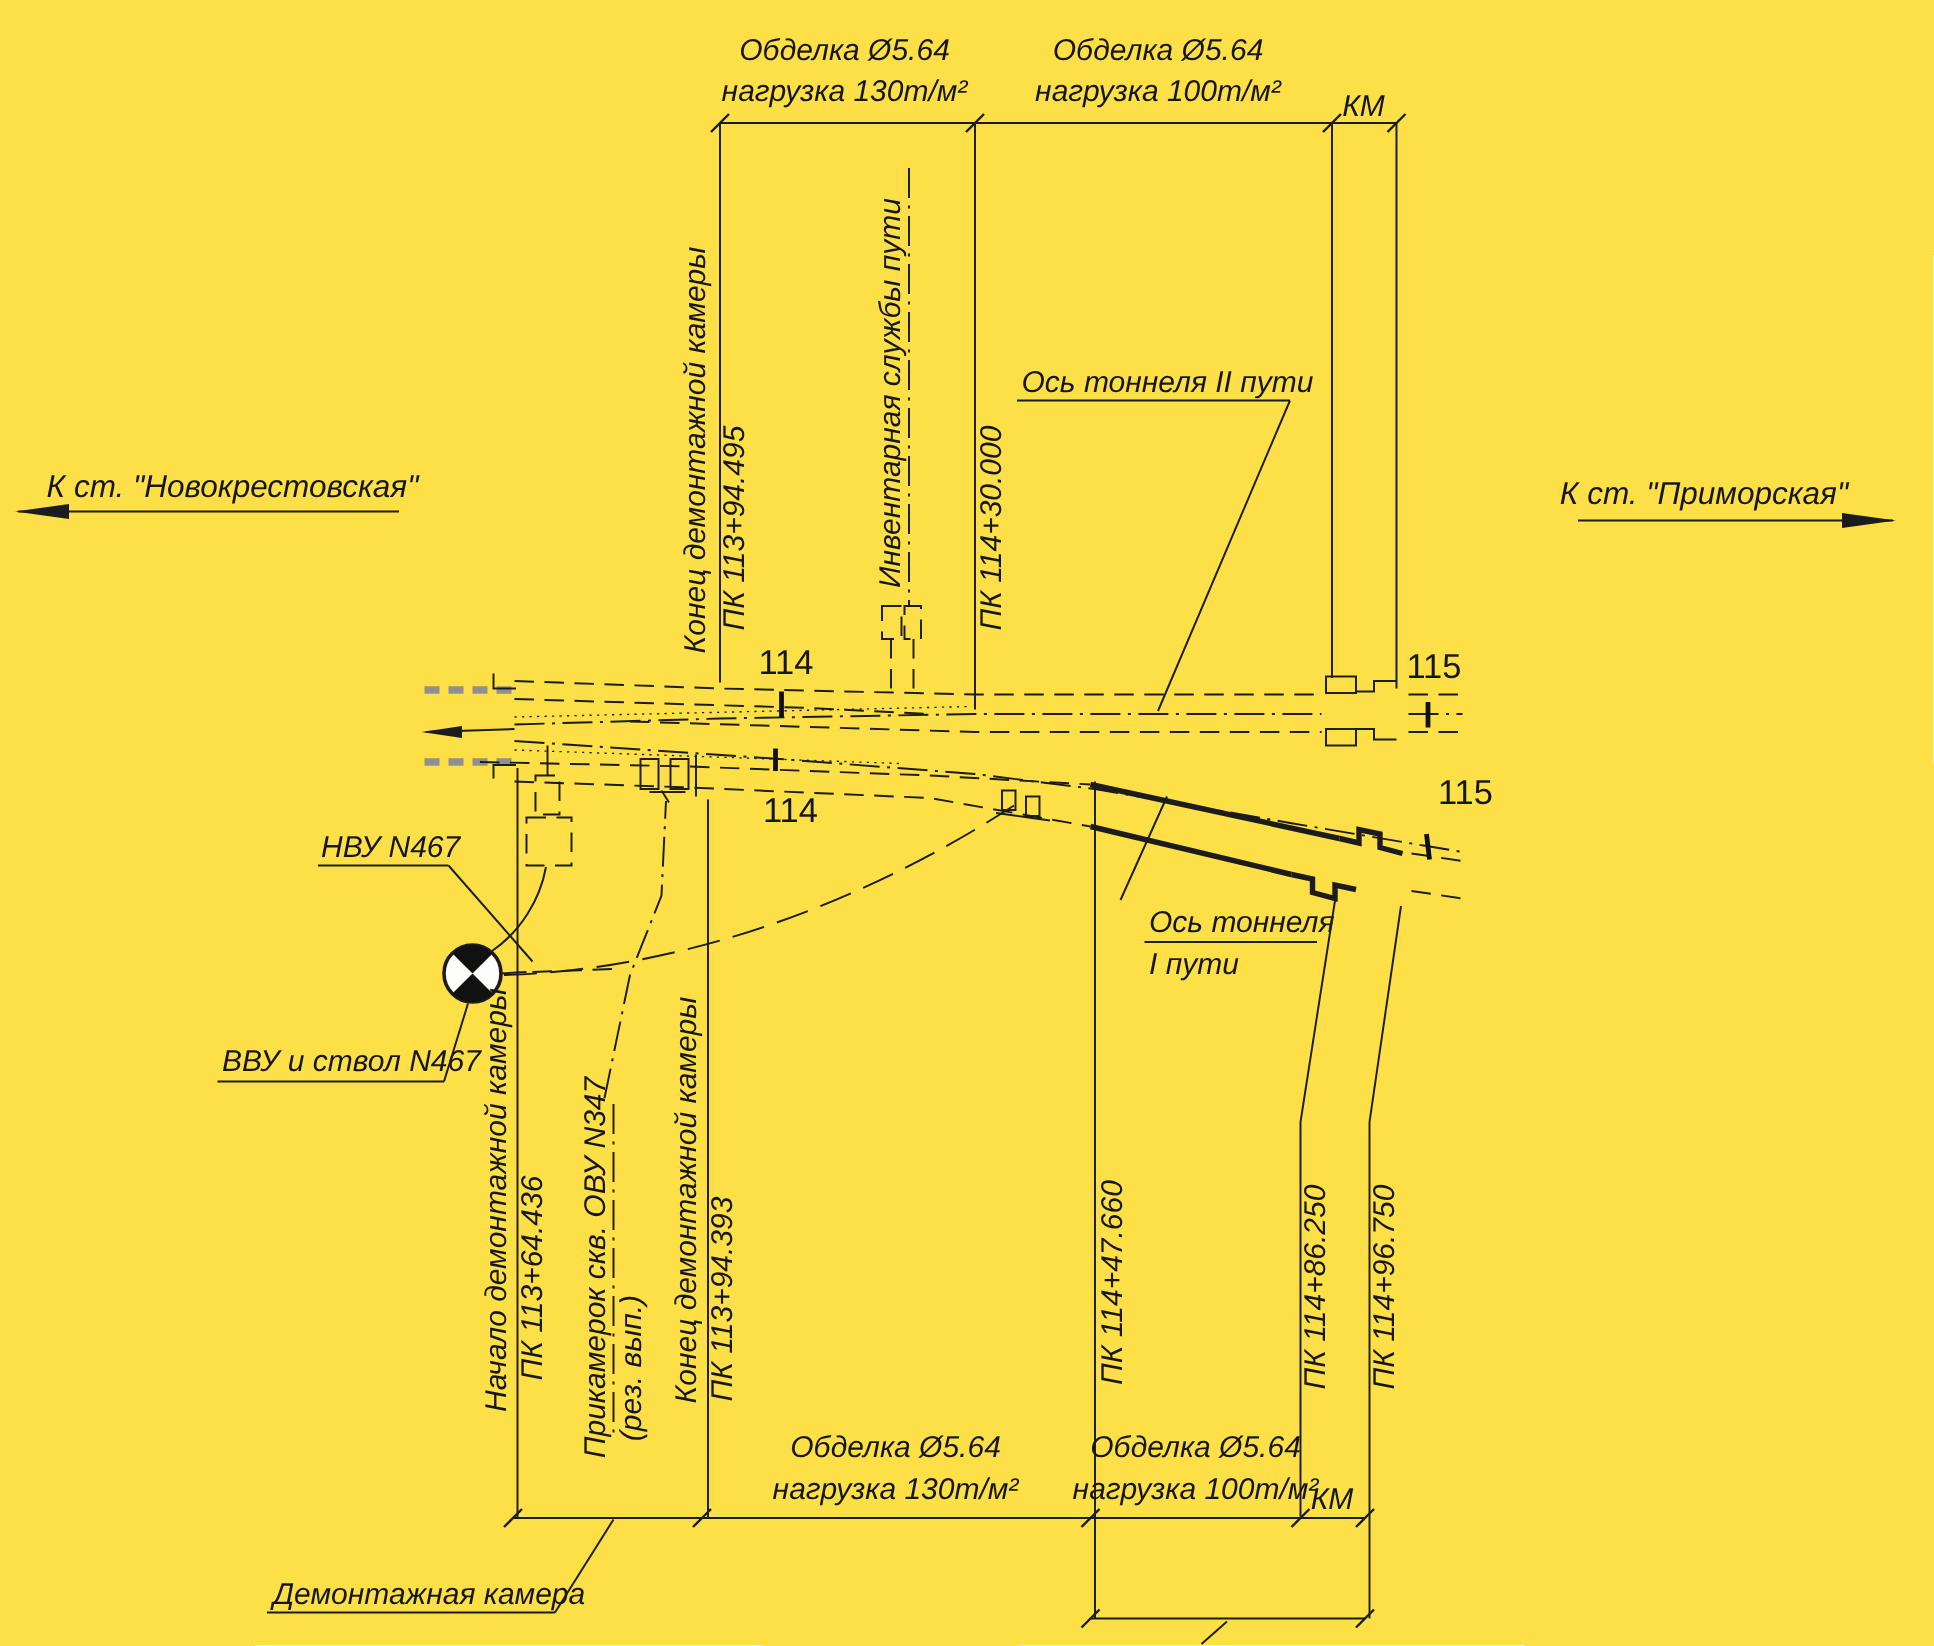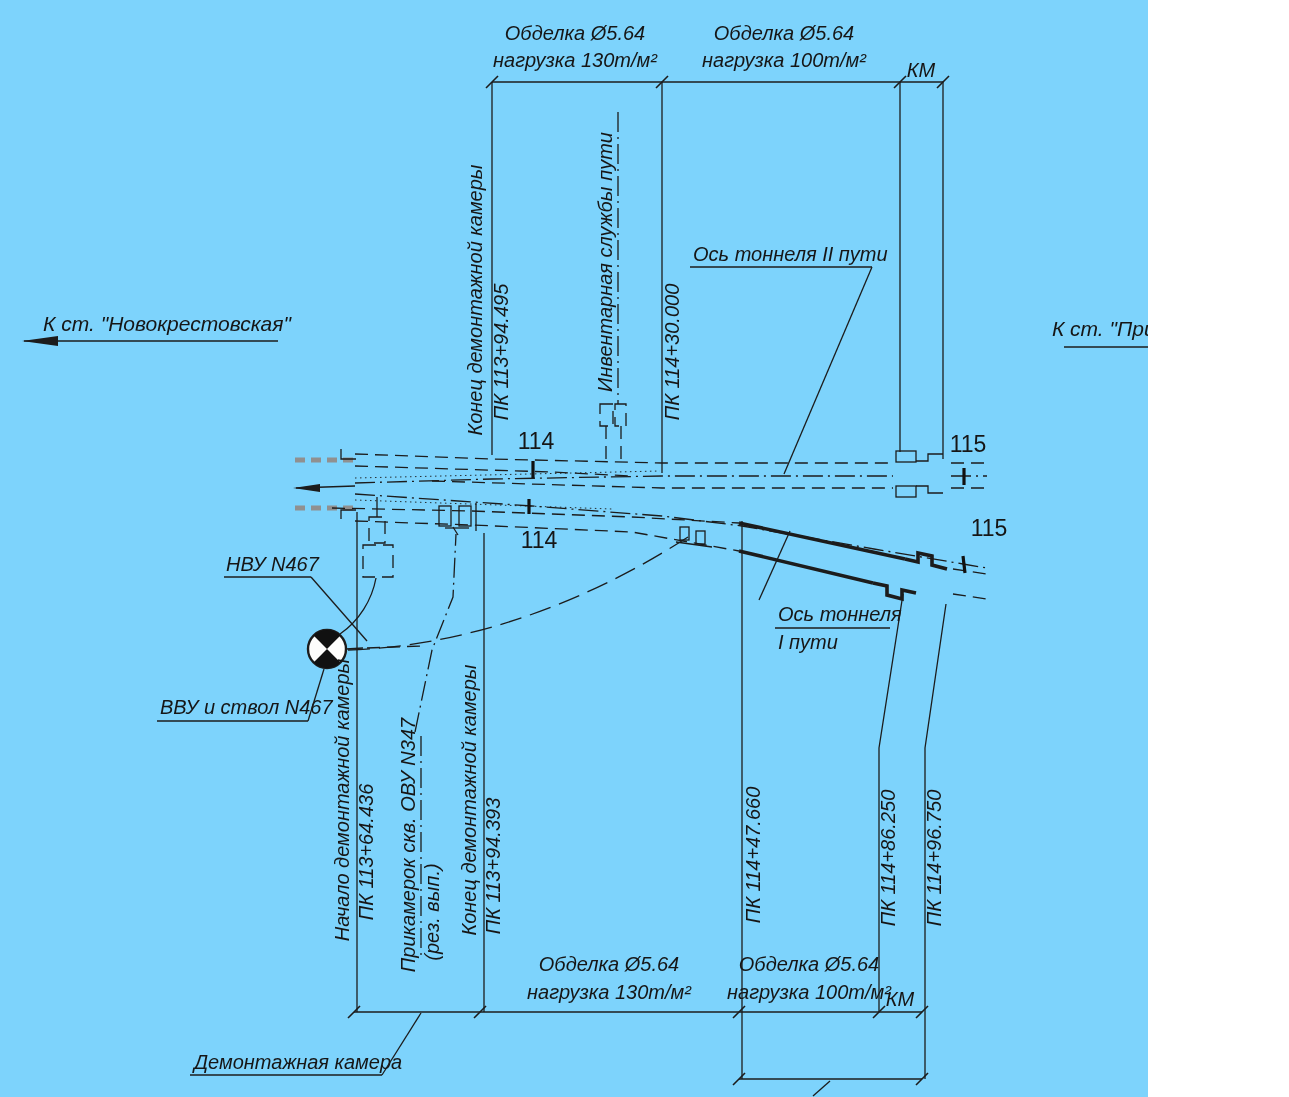--- a/index.html
+++ b/index.html
@@ -1,16 +1,16 @@
 <!DOCTYPE html>
 <html><head>
 <meta charset="utf-8">
 <style>
   html,body{margin:0;padding:0;background:#ffffff;}
-  .page{width:1136px;height:1097px;background:#7dd3fc;position:relative;overflow:hidden;padding-left:12px;}
+  .page{width:1289px;height:1097px;background:#fde047;position:relative;overflow:hidden;}
   svg{display:block;}
   .thin{stroke:#1c1c1c;stroke-width:1.3;fill:none;stroke-linecap:butt;}
   .dash{stroke-dasharray:13 7;}
   .longdash{stroke-dasharray:22 9;}
   .dashdot{stroke-dasharray:20 5 2 5;}
   .bold{stroke-width:3.6;}
   .gray{stroke:#909090;stroke-width:5;stroke-dasharray:10 6;}
   .dot{stroke-width:0.9;stroke-dasharray:1.5 3.5;}
   .tick{stroke:#1c1c1c;stroke-width:1.6;fill:none;}
   .tickbold{stroke:#111;stroke-width:3.2;fill:none;}

